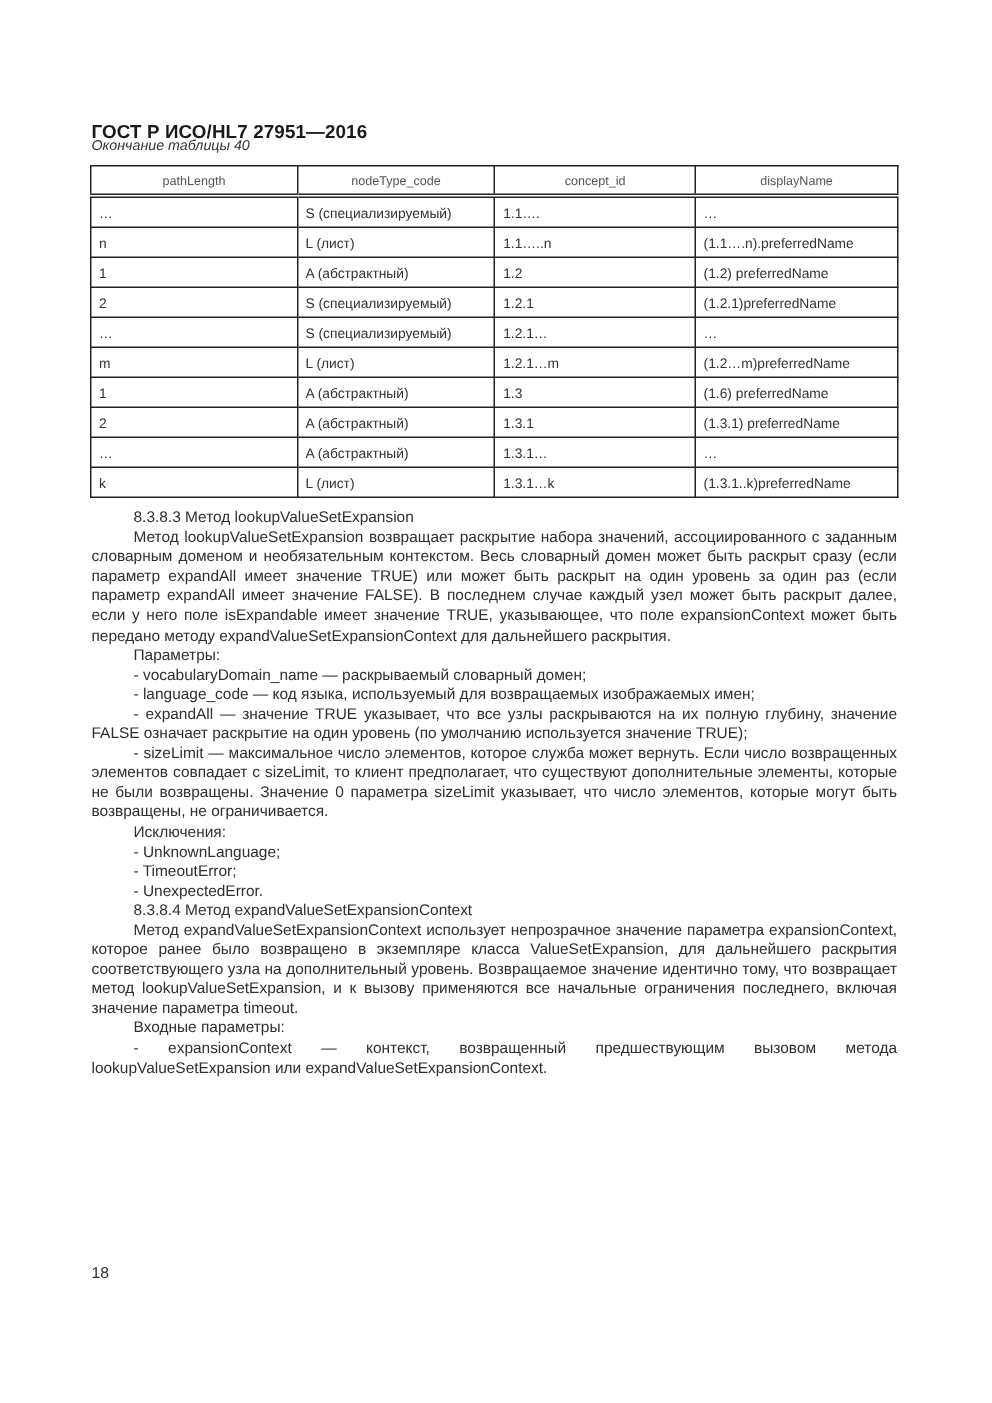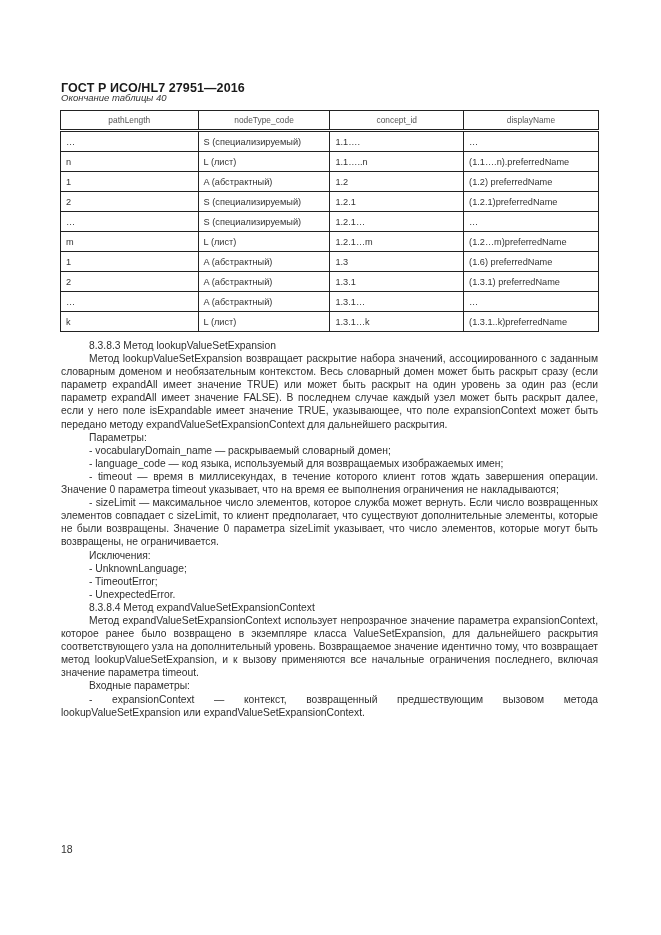--- a/index.html
+++ b/index.html
@@ -104,21 +104,21 @@
       </tr>
   </tbody>
 </table>
 
 <div class="body-text">
   <p class="ind">8.3.8.3 Метод lookupValueSetExpansion</p>
   <p class="ind">Метод lookupValueSetExpansion возвращает раскрытие набора значений, ассоциированного с заданным словарным доменом и необязательным контекстом. Весь словарный домен может быть раскрыт сразу (если параметр expandAll имеет значение TRUE) или может быть раскрыт на один уровень за один раз (если параметр expandAll имеет значение FALSE). В последнем случае каждый узел может быть раскрыт далее, если у него поле isExpandable имеет значение TRUE, указывающее, что поле expansionContext может быть передано методу expandValueSetExpansionContext для дальнейшего раскрытия.</p>
   <p class="ind">Параметры:</p>
   <p class="li">- vocabularyDomain_name — раскрываемый словарный домен;</p>
   <p class="li">- language_code — код языка, используемый для возвращаемых изображаемых имен;</p>
-  <p class="li">- timeout — время в миллисекундах, в течение которого клиент готов ждать завершения операции. Значение 0 параметра timeout указывает, что на время ее выполнения ограничения не накладываются;</p>
+  <p class="li">- expandAll — значение TRUE указывает, что все узлы раскрываются на их полную глубину, значение FALSE означает раскрытие на один уровень (по умолчанию используется значение TRUE);</p>
   <p class="li">- sizeLimit — максимальное число элементов, которое служба может вернуть. Если число возвращенных элементов совпадает с sizeLimit, то клиент предполагает, что существуют дополнительные элементы, которые не были возвращены. Значение 0 параметра sizeLimit указывает, что число элементов, которые могут быть возвращены, не ограничивается.</p>
   <p class="ind">Исключения:</p>
   <p class="ex">- UnknownLanguage;</p>
   <p class="ex">- TimeoutError;</p>
   <p class="ex">- UnexpectedError.</p>
   <p class="ind">8.3.8.4 Метод expandValueSetExpansionContext</p>
   <p class="ind">Метод expandValueSetExpansionContext использует непрозрачное значение параметра expansionContext, которое ранее было возвращено в экземпляре класса ValueSetExpansion, для дальнейшего раскрытия соответствующего узла на дополнительный уровень. Возвращаемое значение идентично тому, что возвращает метод lookupValueSetExpansion, и к вызову применяются все начальные ограничения последнего, включая значение параметра timeout.</p>
   <p class="ind">Входные параметры:</p>
   <p class="li">- expansionContext — контекст, возвращенный предшествующим вызовом метода lookupValueSetExpansion или expandValueSetExpansionContext.</p>
 </div>

